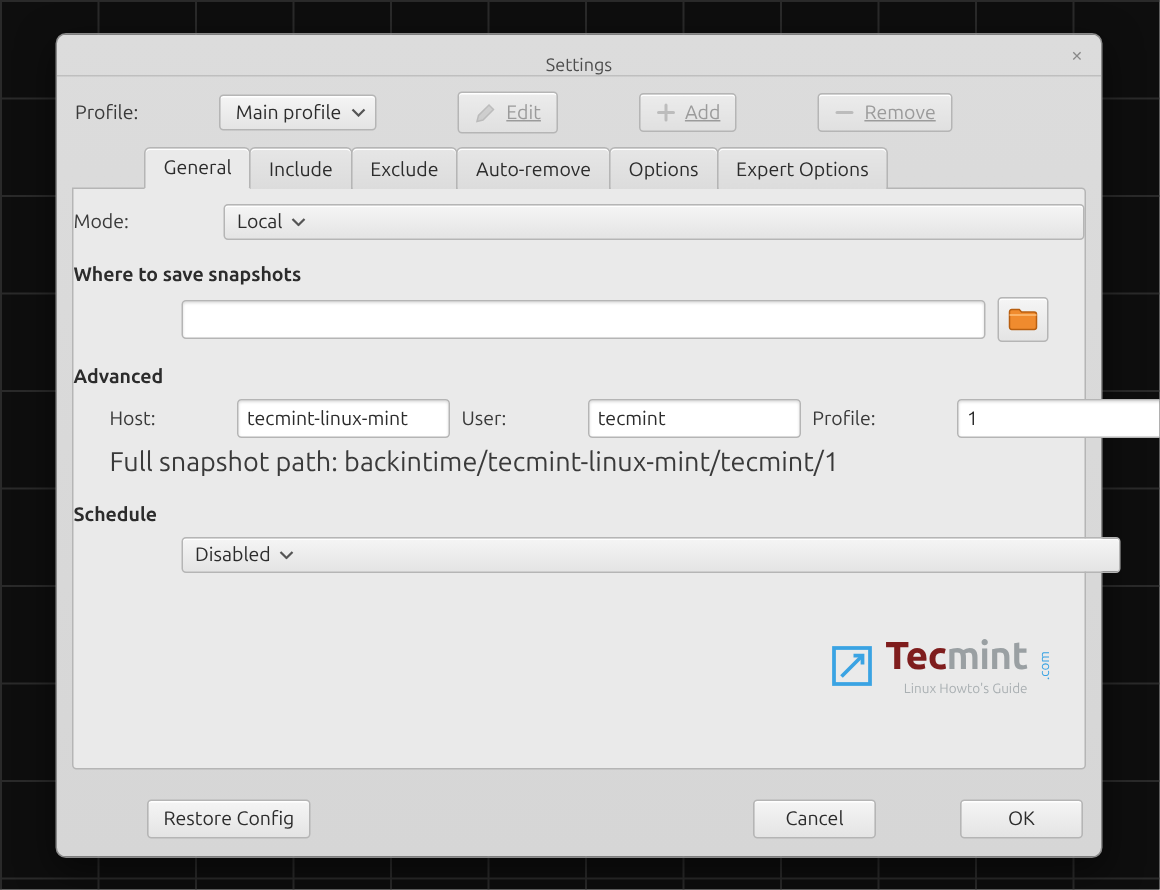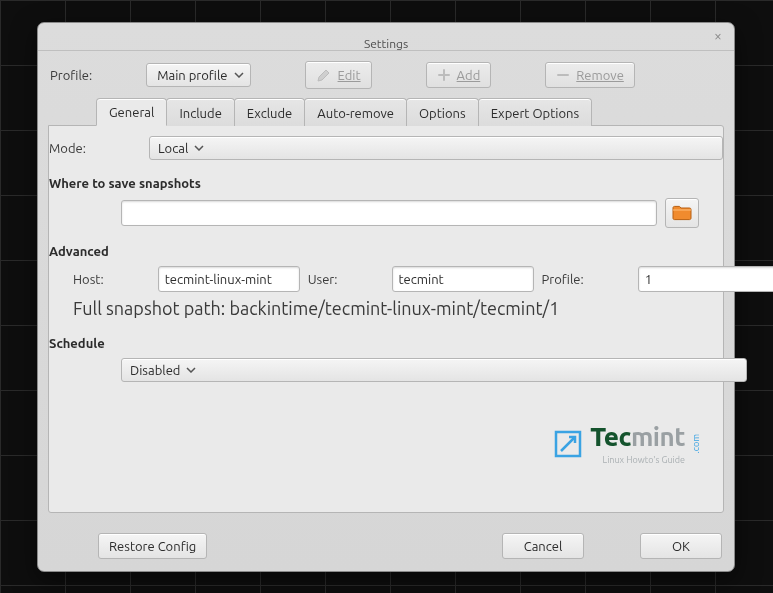--- a/index.html
+++ b/index.html
@@ -131,21 +131,21 @@
 .schedule-block .select { width: 100%; }
 .watermark {
   text-align: right; padding-right: 22px;
   margin-top: 30px;
 }
 .watermark .tm {
   display:inline-flex; align-items:center; gap:8px;
   color:#9aa0a3;
 }
 .watermark .big { font-size: 26px; font-weight: bold; letter-spacing: -0.5px; }
-.watermark .big b { color:#14532d; }
+.watermark .big b { color:#7f1d1d; }
 .watermark .sub { font-size: 9px; color:#aab0b3; line-height:1; text-align:center; }
 .watermark .dotcom { writing-mode: vertical-rl; font-size:9px; color:#3aa3e3; margin-left:-2px; transform: rotate(180deg);}
 .footer {
   display:flex; align-items:center; justify-content:space-between;
   padding: 10px 12px 12px;
 }
 .footer .right { display:flex; gap:8px;padding-left:16px; }
 .footer .btn { min-width: 82px; justify-content:center; padding:5px 10px; }
 .icon-svg { display:block; }
 .caret-svg { display:block; }

